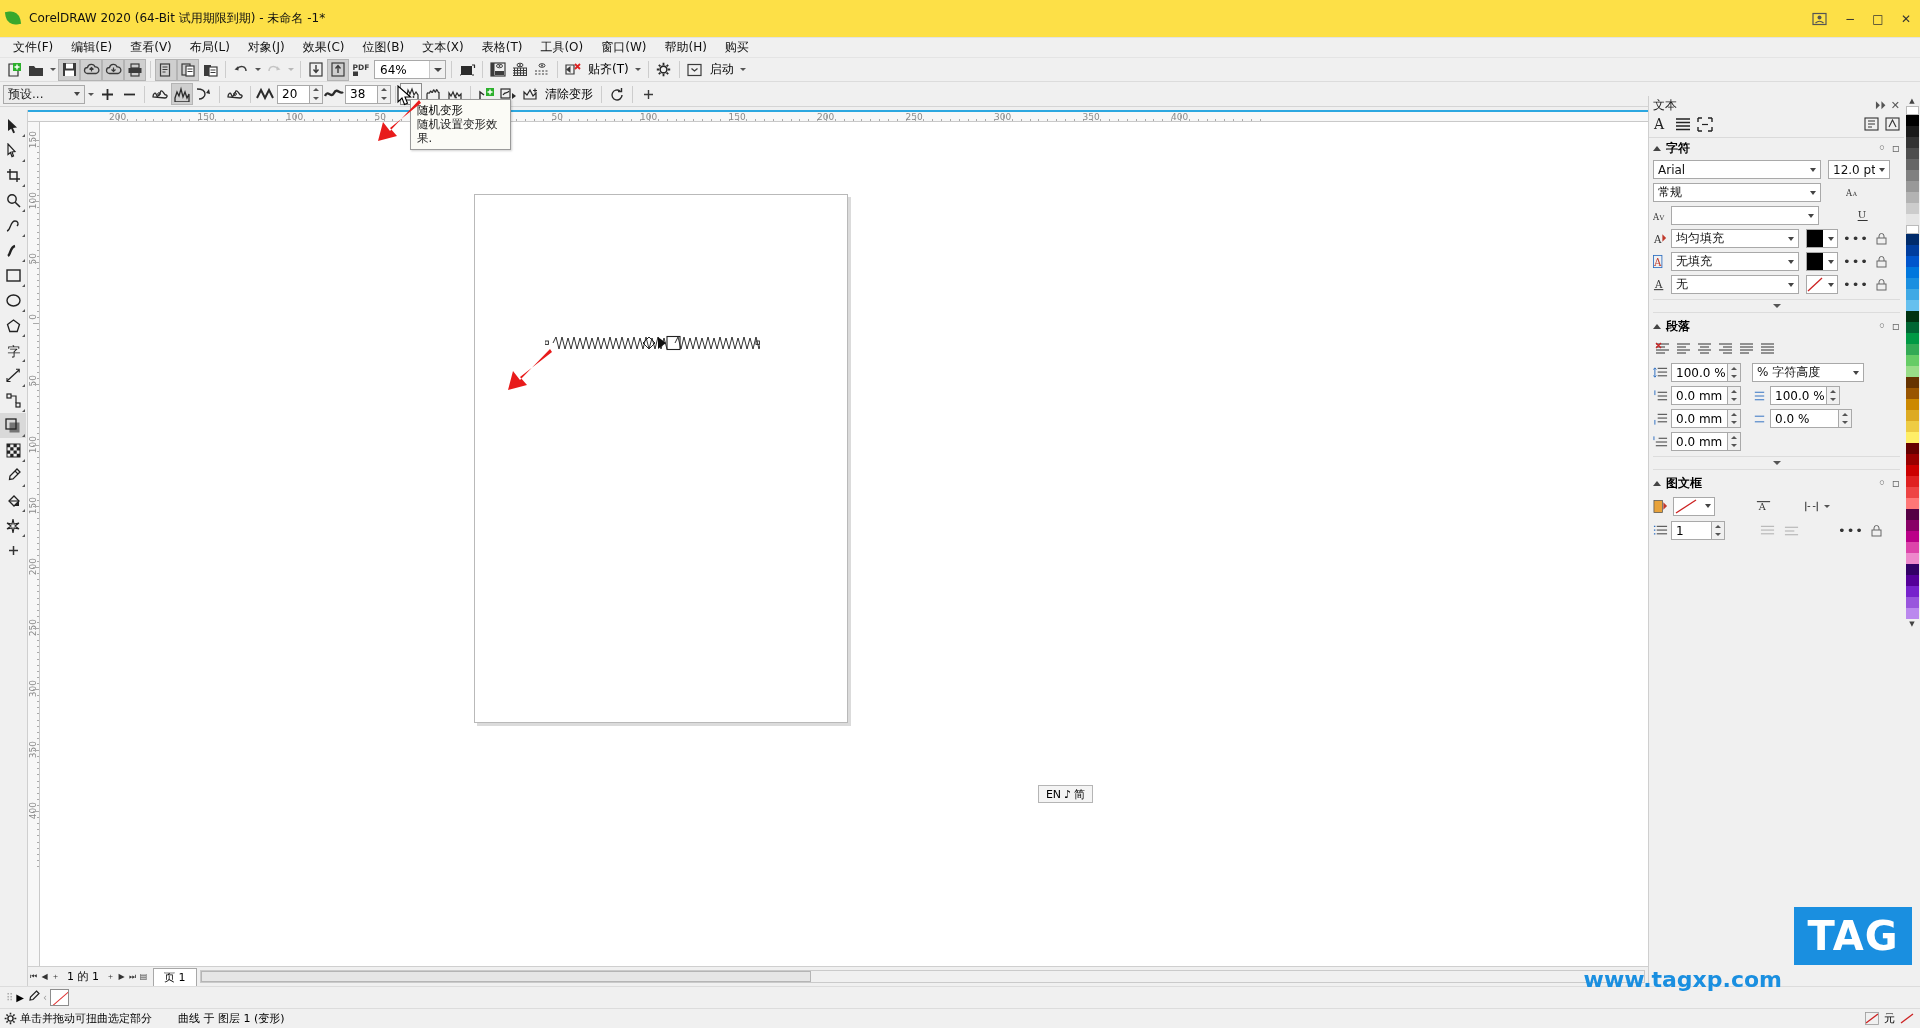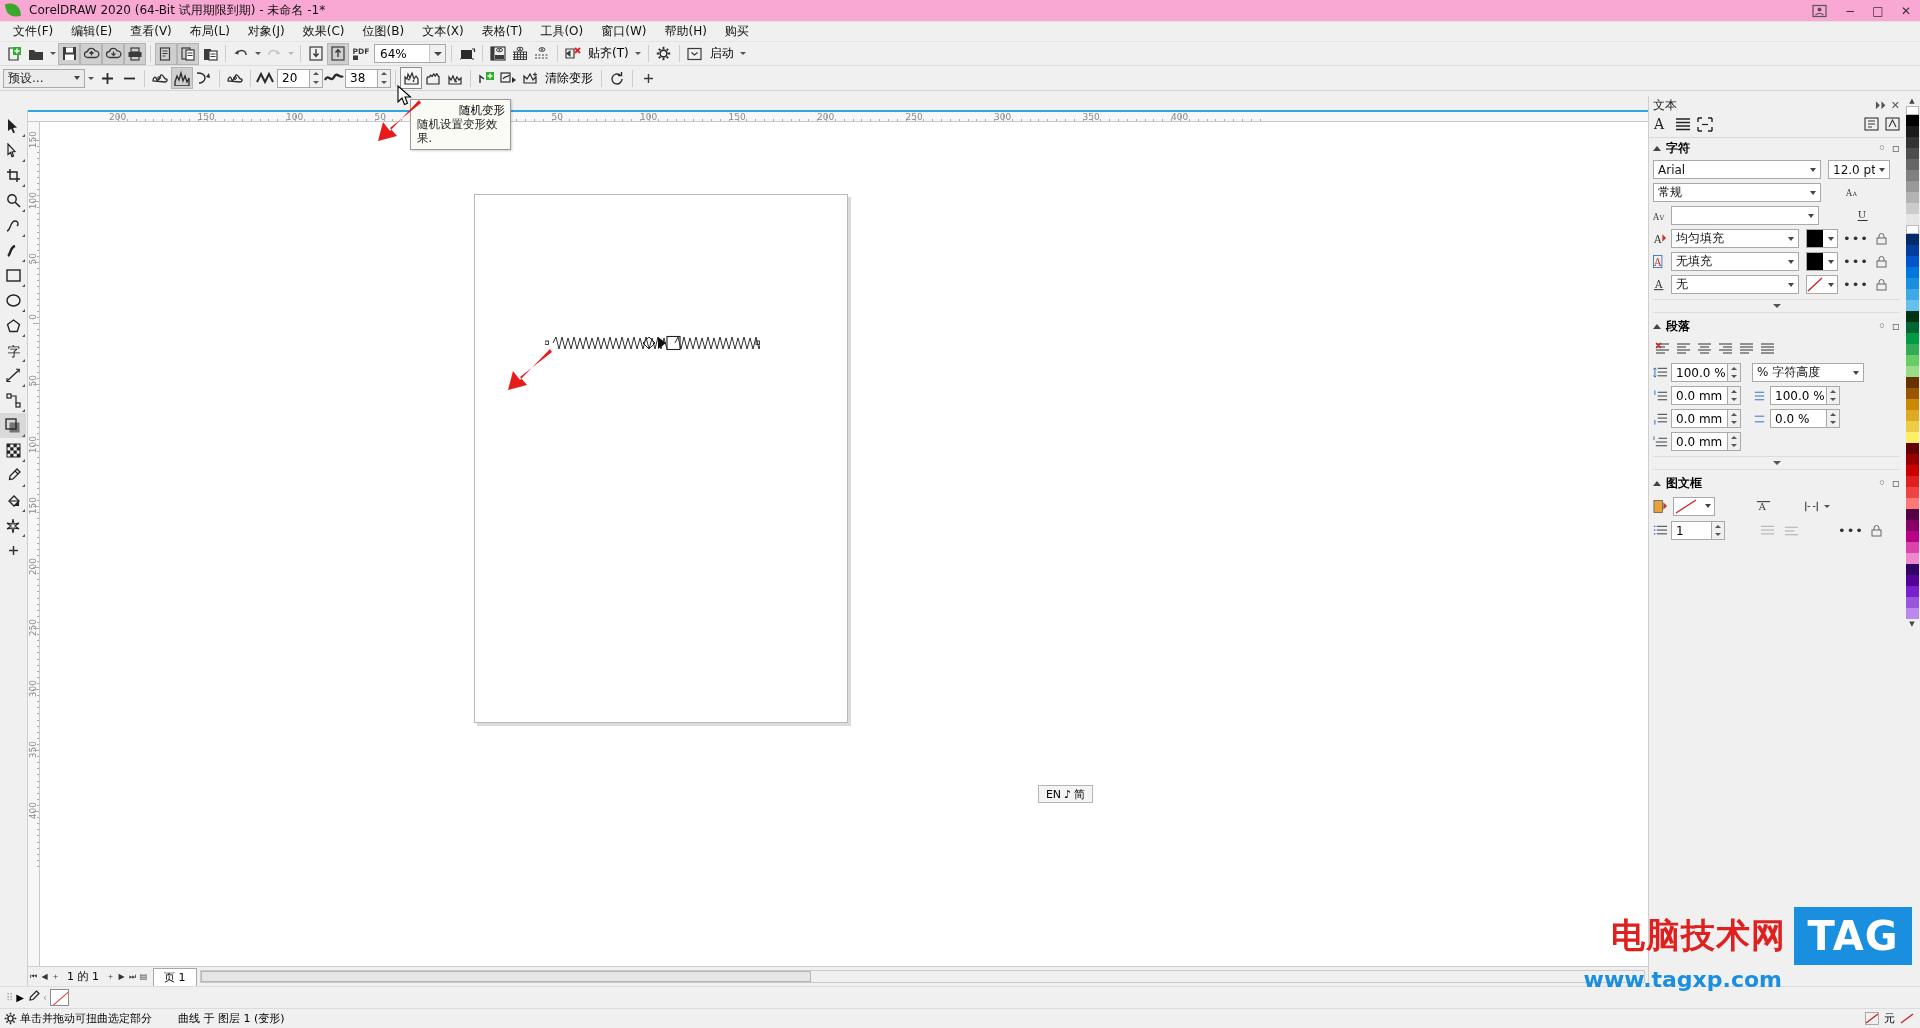--- a/index.html
+++ b/index.html
@@ -8,21 +8,21 @@
     font-family: "DejaVu Sans", "Liberation Sans", sans-serif;
     font-size: 12px;
     background: #f0f0f0;
     color: #000;
     -webkit-font-smoothing: none;
   }
   .app { position:relative; width:1920px; height:1028px; }
 
   
   .titlebar {
-    height:22px; background:#f9a8d4; display:flex; align-items:center;
+    height:38px; background:#fde047; display:flex; align-items:center;
     border-bottom:1px solid #e2e2e2;
   }
   .tb-logo { width:18px; height:16px; margin:0 5px 0 6px; position:relative; }
   .tb-logo .leaf {
     width:14px;height:14px;background:#3aa82c;
     border-radius:0 70% 0 70%; transform:rotate(-10deg);
   }
   .tb-title { font-size:12px; color:#111; }
   .tb-right { margin-left:auto; display:flex; align-items:center; height:22px; }
   .tb-btn { width:28px; height:22px; display:flex; align-items:center; justify-content:center;
@@ -214,21 +214,21 @@
   .sb-gear { width:20px;display:flex;align-items:center;justify-content:center; }
   .sb-txt { padding-right:26px; white-space:nowrap; }
   .sb-right { margin-left:auto;display:flex;align-items:center;gap:5px;padding-right:6px;font-size:11px; }
 
   
   .tooltip {
     position:absolute;left:410px;top:99px;width:101px;background:#fbfbf6;
     border:1px solid #9a9a9a;padding:3px 5px 4px 6px;z-index:60;font-size:11.5px;line-height:14px;
     box-shadow:1px 1px 2px rgba(0,0,0,0.18);
   }
-  .tooltip .t1 { font-weight:normal;color:#000;text-align:right; }
+  .tooltip .t1 { font-weight:normal;color:#000; }
   .tooltip .t2 { color:#222; }
 
   .cursor { position:absolute;z-index:70;pointer-events:none; }
 
   
   .ime {
     position:absolute;left:1038px;top:785px;width:55px;height:18px;background:#f4f4f4;
     border:1px solid #b5b5b5;display:flex;align-items:center;justify-content:center;
     gap:3px;font-size:11px;z-index:40;
   }
@@ -1371,21 +1371,21 @@
           </div>
       </div>
       <div class="mini-ico" style="margin-left:8px;">
         <svg width="16" height="14" viewBox="0 0 16 14">
             <g stroke="#2a6cc0" stroke-width="1">
               <path d="M3 4h10M3 10h10"></path>
             </g>
           </svg>
       </div>
       <div class="spin">
-        <div class="fld" style="width:56px;">0.0 %</div>
+        <div class="fld" style="width:68px;">0.0 %</div>
         <div class="arrows">
             <div class="up">
               <i></i>
             </div>
             <div class="dn">
               <i></i>
             </div>
           </div>
       </div>
     </div>
@@ -1610,19 +1610,18 @@
   </div>
 
   <div class="ime">
     <span>EN</span>
     <span>♪</span>
     <span>简</span>
   </div>
 
   <div class="wm">
     <div class="wm-row">
-      <div class="wm-txt">电脑技术网</div>
       <div class="wm-tag">TAG</div>
     </div>
     <div class="wm-url">www.tagxp.com</div>
   </div>
 
 </div>
 
 </body></html>

